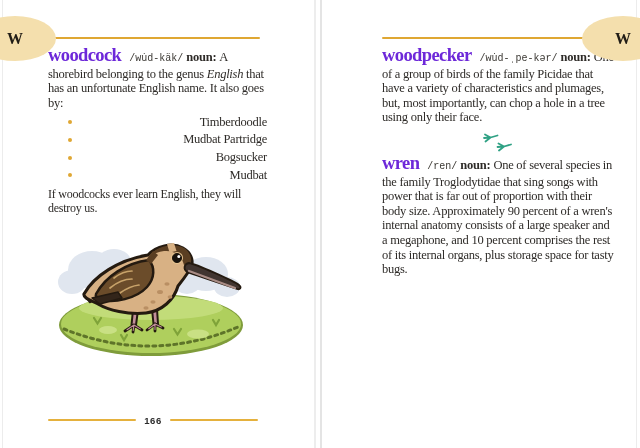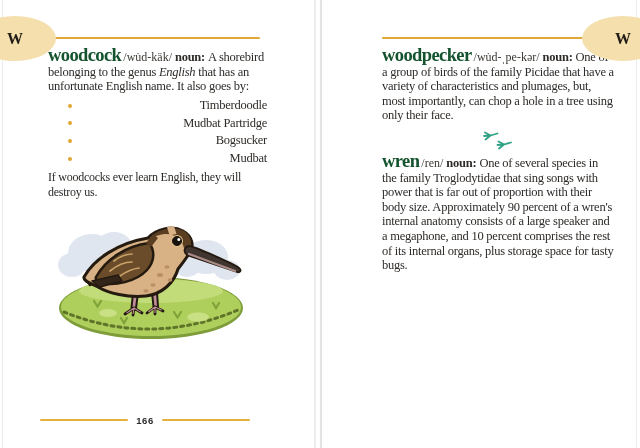--- a/index.html
+++ b/index.html
@@ -32,25 +32,25 @@
 
   .rule{height:2px;background:#DFA733;border-radius:1px;}
   .rule-l{margin:37px 0 0 2px;width:210px;}
   .rule-r{margin:37px 0 0 0;width:212px;}
 
   .entry{
     font-size:12.5px;line-height:14.6px;letter-spacing:-0.25px;
     margin:9px 0 0 0;
   }
   .headword{
-    font-size:18.5px;font-weight:700;letter-spacing:-0.6px;color:#14532d;
+    font-size:18.5px;font-weight:700;letter-spacing:-0.6px;color:#6d28d9;
   }
   .pron{
-    font-family:Liberation Serif, serif;
-    font-size:12px;letter-spacing:0;color:#3B3833;margin-left:2px;
+    font-family:Liberation Mono, monospace;
+    font-size:10px;letter-spacing:0;color:#3B3833;margin-left:8px;
   }
   .pos{font-weight:700;margin-left:3px;}
   .def{margin-left:3px;}
   .genus{font-style:italic;}
 
   ul.aliases{list-style:none;margin:3px 0 0 0;padding:0 0 0 20px;}
   ul.aliases li{
     position:relative;padding:1.5px 0 1.5px 11px;
     font-size:12.5px;line-height:14.6px;letter-spacing:-0.25px;text-align:right;
   }
@@ -62,21 +62,21 @@
 
   .illustration-wrap{margin:18px 0 0 8px;width:190px;}
 
   .fp-divider{display:block;margin:7px auto 0 auto;}
   .entry-2{margin-top:0;}
 
   .page-footer{
     position:absolute;top:413px;height:14px;
     display:flex;align-items:center;gap:8px;
   }
-  .pf-l{left:40px;width:210px;}
+  .pf-l{left:48px;width:210px;}
   .fseg{flex:1;height:2px;background:#E5B13D;border-radius:1px;}
   .fnum{
     font-family:"Liberation Sans",sans-serif;font-weight:700;
     font-size:9.5px;letter-spacing:0.6px;color:#2B2B2B;
   }
 </style>
 </head>
 <body>
 
 <div class="edge-line edge-left"></div>

